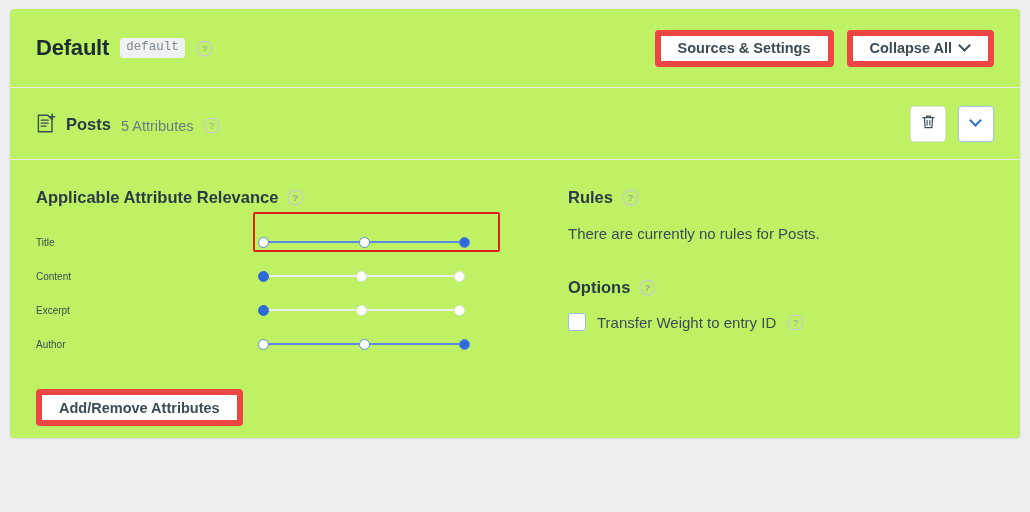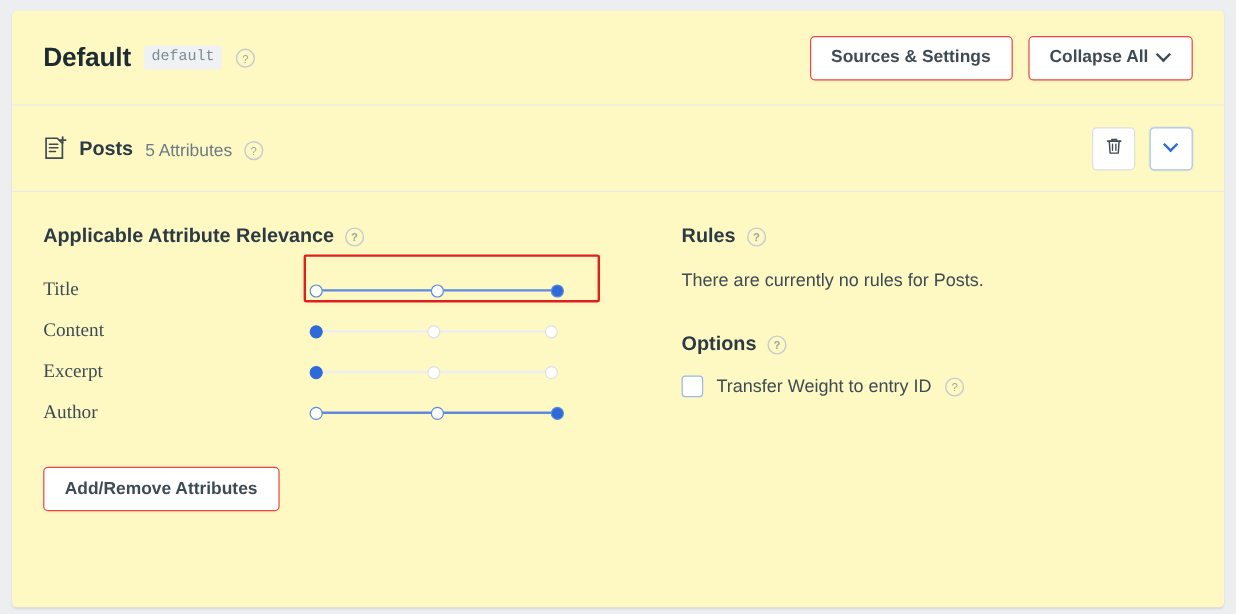--- a/index.html
+++ b/index.html
@@ -17,22 +17,22 @@
     width: 1030px;
     height: 512px;
     overflow: hidden;
     background: #eceef0;
   }
   .card {
     position: absolute;
     left: 10px;
     top: 9px;
     width: 1010px;
-    height: 497px;
-    background: #fef9c3;
+    height: 429px;
+    background: #bef264;
     border-radius: 4px;
     box-shadow: 0 1px 2px rgba(16,22,26,0.10);
     overflow: hidden;
   }
 
   
   .card-header {
     position: relative;
     height: 79px;
     border-bottom: 1px solid #e7e9eb;
@@ -62,21 +62,21 @@
   }
   .header-actions {
     margin-left: auto;
     display: flex;
     align-items: center;
     gap: 13px;
   }
 
   
   .btn {
-    border: 1px solid #ef4444;
+    border: 6px solid #ef4444;
     background: #ffffff;
     border-radius: 4px;
     font-family: "Liberation Sans", sans-serif;
     font-size: 14.5px;
     font-weight: bold;
     color: #3d4b54;
     padding: 0 17px;
     height: 37px;
     display: inline-flex;
     align-items: center;
@@ -180,23 +180,22 @@
   
   .attr-row {
     display: flex;
     align-items: center;
     height: 34px;
     position: relative;
   }
   .attr-label {
     width: 222px;
     flex: 0 0 222px;
-    font-size: 16px;
+    font-size: 10px;
     color: #3d4b54;
-    font-family: Liberation Serif, serif;
   }
   .slider {
     position: relative;
     width: 212px;
     height: 30px;
     display: flex;
     align-items: center;
     cursor: pointer;
   }
   .slider.short { width: 207px; }

